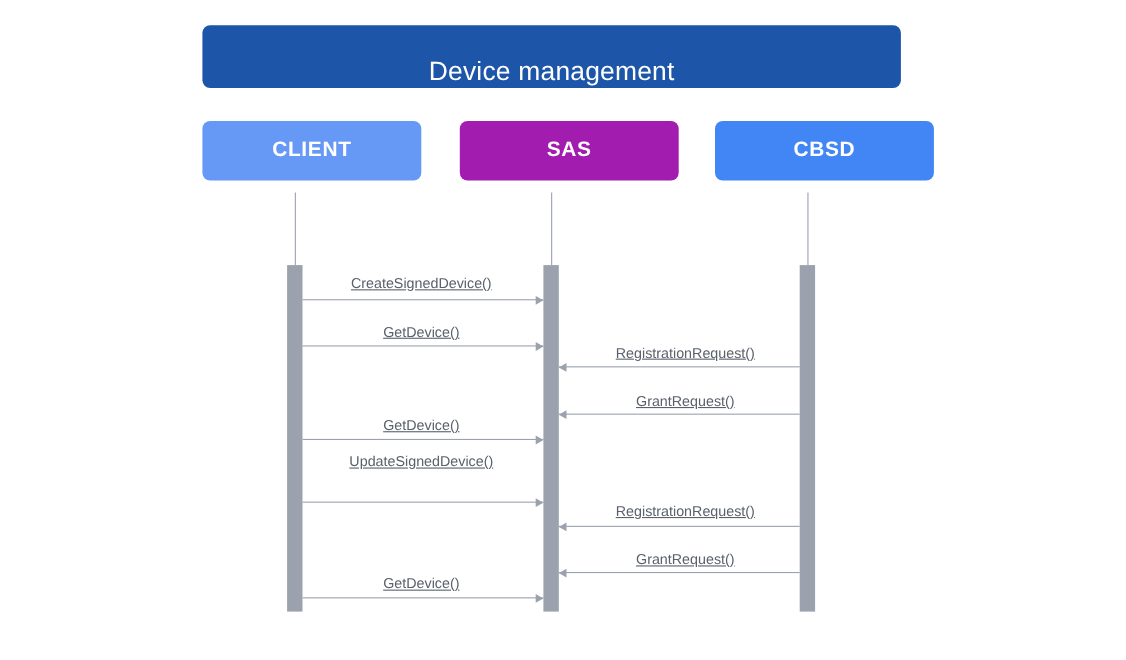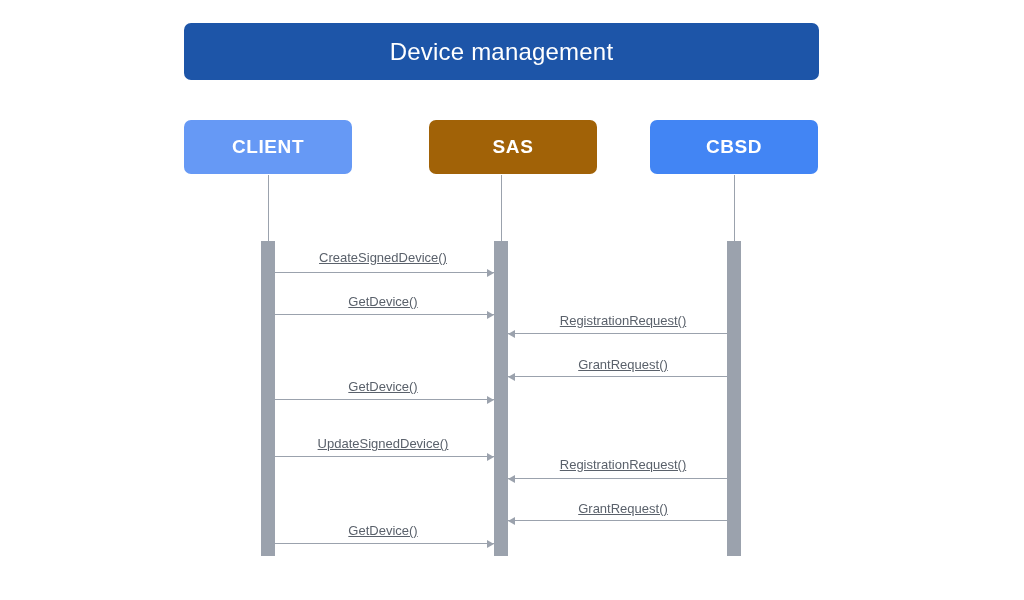--- a/index.html
+++ b/index.html
@@ -22,35 +22,35 @@
   
   .title-banner {
     position: absolute;
     left: 184px;
     top: 23px;
     width: 635px;
     height: 57px;
     background: #1D55A8;
     border-radius: 7px;
     display: flex;
-    align-items: center;
+    align-items: flex-end;
     justify-content: center;
   }
   .title-banner-text {
     color: #ffffff;
     font-size: 24px;
     font-weight: 400;
     letter-spacing: 0.2px;
   }
 
   
   .actor-box {
     position: absolute;
-    top: 120px;
-    width: 168px;
+    top: 110px;
+    width: 199px;
     height: 54px;
     border-radius: 7px;
     display: flex;
     align-items: center;
     justify-content: center;
   }
   .actor-label {
     color: #ffffff;
     font-size: 19px;
     font-weight: bold;
@@ -104,21 +104,21 @@
 <div id="diagram-root">
 
   <div class="title-banner">
     <span class="title-banner-text">Device management</span>
   </div>
 
   <div id="actors-layer">
       <div class="actor-box" style="left: 184px; background: rgb(102, 153, 245);">
         <span class="actor-label">CLIENT</span>
       </div>
-      <div class="actor-box" style="left: 418px; background: #a16207; margin-left: 11px;">
+      <div class="actor-box" style="left: 418px; background: #a21caf;">
         <span class="actor-label">SAS</span>
       </div>
       <div class="actor-box" style="left: 650px; background: rgb(66, 133, 244);">
         <span class="actor-label">CBSD</span>
       </div>
     </div>
   <div id="lifelines-layer">
       <div class="lifeline" style="left: 268px; top: 175px; height: 66px; background: rgb(155, 162, 173);"></div>
       <div class="lifeline" style="left: 501px; top: 175px; height: 66px; background: rgb(155, 162, 173);"></div>
       <div class="lifeline" style="left: 734px; top: 175px; height: 66px; background: rgb(155, 162, 173);"></div>
@@ -139,21 +139,21 @@
       <div class="arrowhead left" style="top: 329.5px; left: 508px; border-right-color: rgb(155, 162, 173);"></div>
       <div class="message-label" style="left: 623px; top: 313px; color: rgb(90, 97, 107);">RegistrationRequest()</div>
       <div class="message" style="left: 508px; top: 376px; width: 219px; background: rgb(155, 162, 173);"></div>
       <div class="arrowhead left" style="top: 372.5px; left: 508px; border-right-color: rgb(155, 162, 173);"></div>
       <div class="message-label" style="left: 623px; top: 357px; color: rgb(90, 97, 107);">GrantRequest()</div>
       <div class="message" style="left: 275px; top: 399px; width: 219px; background: rgb(155, 162, 173);"></div>
       <div class="arrowhead right" style="top: 395.5px; left: 487px; border-left-color: rgb(155, 162, 173);"></div>
       <div class="message-label" style="left: 383px; top: 379px; color: rgb(90, 97, 107);">GetDevice()</div>
       <div class="message" style="left: 275px; top: 456px; width: 219px; background: rgb(155, 162, 173);"></div>
       <div class="arrowhead right" style="top: 452.5px; left: 487px; border-left-color: rgb(155, 162, 173);"></div>
-      <div class="message-label" style="left: 383px; top: 436px; color: rgb(90, 97, 107);">UpdateSignedDevice()</div>
+      <div class="message-label" style="left: 383px; top: 412px; color: rgb(90, 97, 107);">UpdateSignedDevice()</div>
       <div class="message" style="left: 508px; top: 478px; width: 219px; background: rgb(155, 162, 173);"></div>
       <div class="arrowhead left" style="top: 474.5px; left: 508px; border-right-color: rgb(155, 162, 173);"></div>
       <div class="message-label" style="left: 623px; top: 457px; color: rgb(90, 97, 107);">RegistrationRequest()</div>
       <div class="message" style="left: 508px; top: 520px; width: 219px; background: rgb(155, 162, 173);"></div>
       <div class="arrowhead left" style="top: 516.5px; left: 508px; border-right-color: rgb(155, 162, 173);"></div>
       <div class="message-label" style="left: 623px; top: 501px; color: rgb(90, 97, 107);">GrantRequest()</div>
       <div class="message" style="left: 275px; top: 543px; width: 219px; background: rgb(155, 162, 173);"></div>
       <div class="arrowhead right" style="top: 539.5px; left: 487px; border-left-color: rgb(155, 162, 173);"></div>
       <div class="message-label" style="left: 383px; top: 523px; color: rgb(90, 97, 107);">GetDevice()</div>
     </div>

